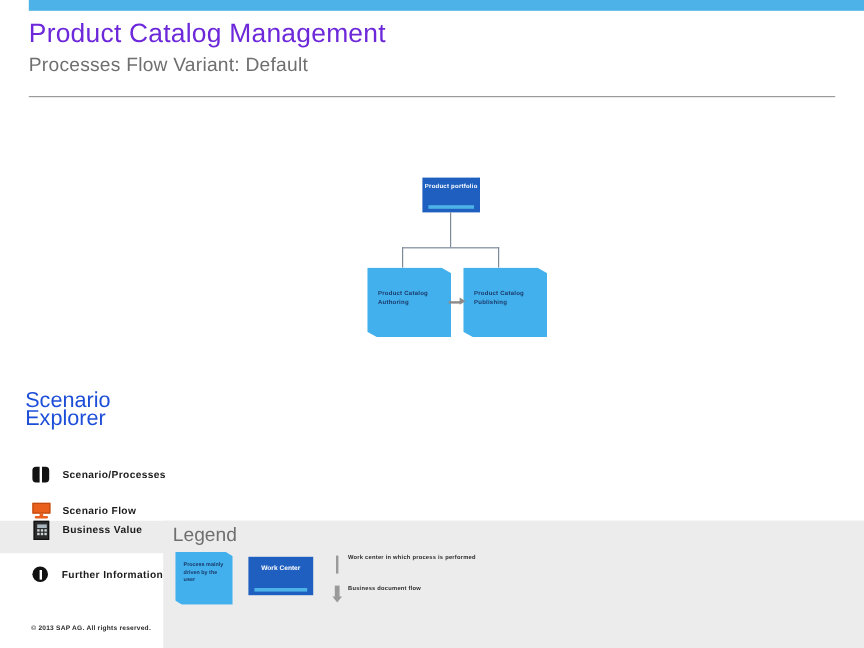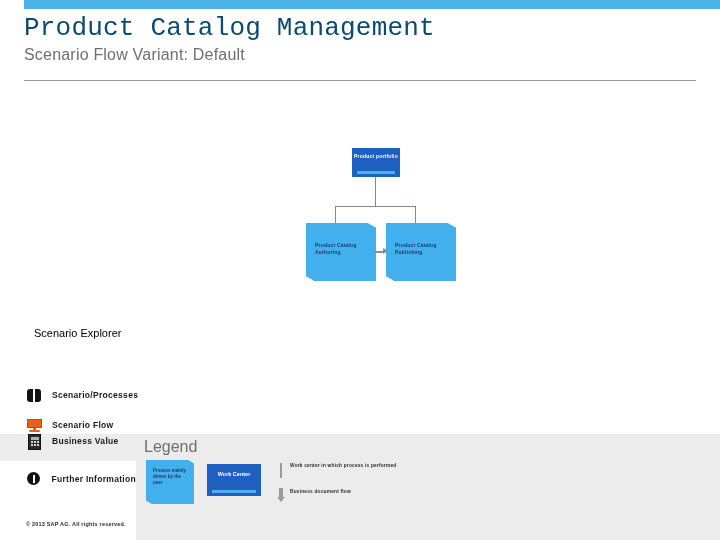--- a/index.html
+++ b/index.html
@@ -15,24 +15,23 @@
   #top-bar{
     position:absolute;left:24px;top:0;width:696px;height:9px;
     background:#4db2e8;
   }
 
   
   #header{
     position:absolute;left:24px;top:14px;width:672px;
   }
   #page-title{
-    font-size:26px;color:#0c4a6e;font-weight:400;
+    font-size:22px;color:#6d28d9;font-weight:400;
     letter-spacing:.2px;line-height:28px;
     white-space:nowrap;
-    font-family:Liberation Mono, monospace;
   }
   #page-subtitle{
     font-size:16px;color:#6f6f6f;font-weight:400;
     letter-spacing:.2px;line-height:22px;margin-top:2px;
     white-space:nowrap;
   }
   #header-rule{
     position:absolute;left:24px;top:80px;width:672px;height:1px;
     background:#9a9a9a;
   }
@@ -81,22 +80,22 @@
   #flow-arrow{position:absolute;left:78px;top:108px;width:14px;height:7px;}
   #flow-arrow .shaft{position:absolute;left:0;top:2.5px;width:10px;height:2px;background:#8b8b8b;}
   #flow-arrow .head{
     position:absolute;left:9px;top:0;width:0;height:0;
     border-top:3.5px solid transparent;border-bottom:3.5px solid transparent;
     border-left:5px solid #8b8b8b;
   }
 
   
   #explorer-title{
-    position:absolute;left:34px;top:326px;width:120px;
-    font-size:11px;line-height:15px;color:#000000;
+    position:absolute;left:21px;top:326px;width:120px;
+    font-size:18px;line-height:15px;color:#1d4ed8;
   }
 
   #explorer-panel{
     position:absolute;left:0;top:380px;width:136px;height:160px;
     background:#ffffff;
   }
 
   .exp-item{
     position:absolute;left:0;width:136px;height:26px;
     display:flex;align-items:center;
@@ -211,21 +210,21 @@
     letter-spacing:.2px;max-width:110px;
   }
 </style>
 </head>
 <body>
 
 <div id="top-bar"></div>
 
 <div id="header">
   <div id="page-title">Product Catalog Management</div>
-  <div id="page-subtitle">Scenario Flow Variant: Default</div>
+  <div id="page-subtitle">Processes Flow Variant: Default</div>
 </div>
 <div id="header-rule"></div>
 
 <div id="diagram">
 
   <div class="node-top">
     <div class="node-top-label">Product portfolio</div>
     <div class="node-top-underbar"></div>
   </div>
 

